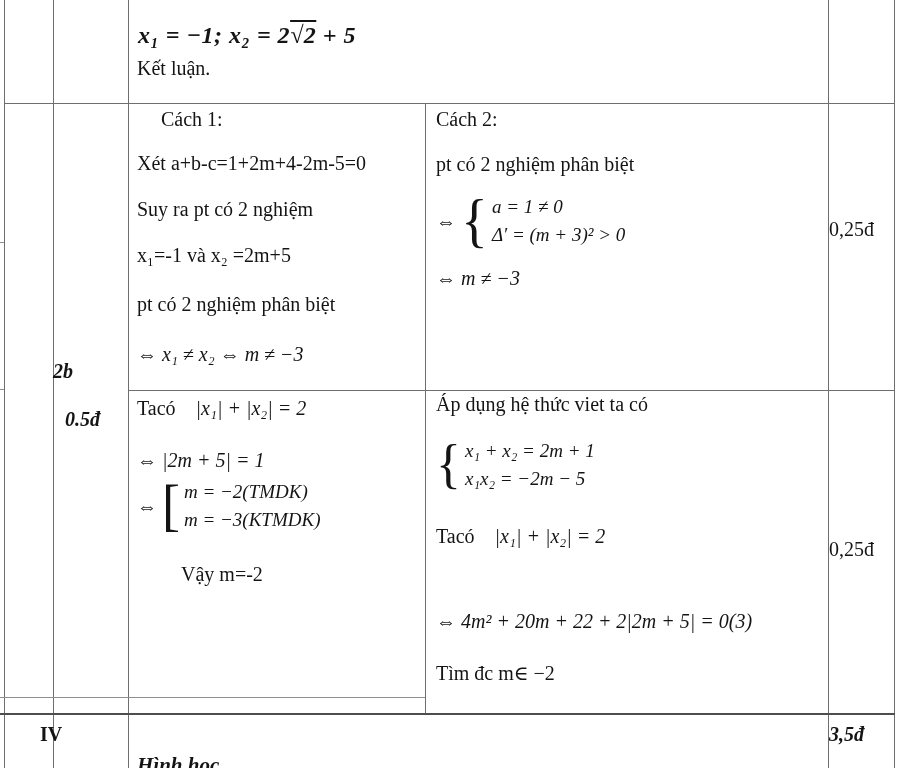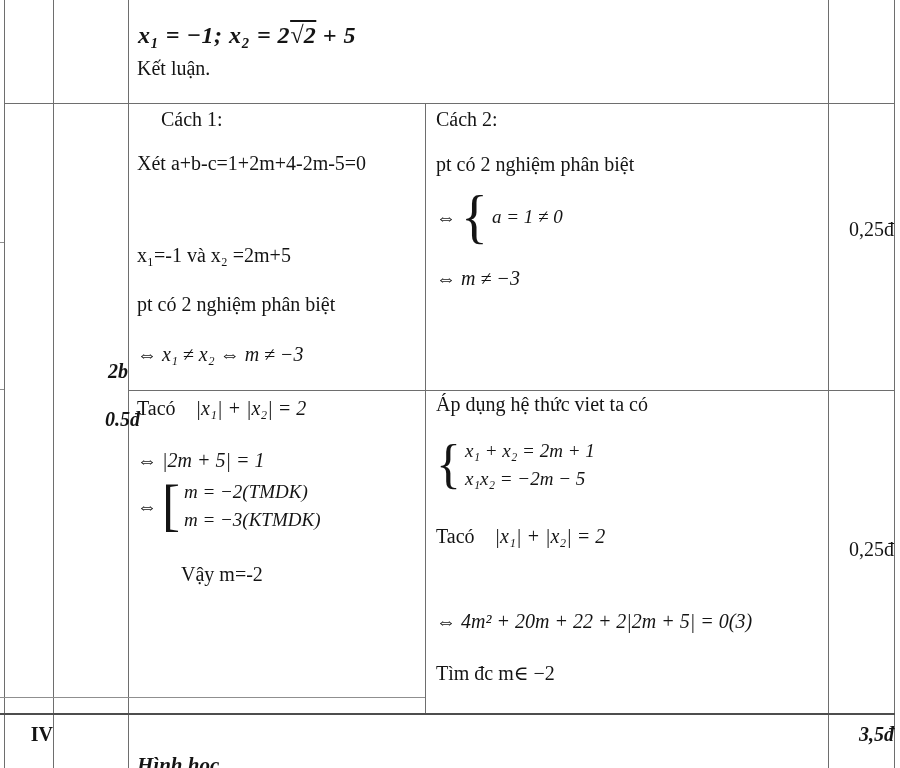--- a/index.html
+++ b/index.html
@@ -3,23 +3,23 @@
 <meta charset="utf-8">
 <style>
   html,body{margin:0;padding:0;background:#fff;}
   #page{position:relative;width:900px;height:768px;background:#ffffff;overflow:hidden;
         font-family:"Liberation Serif","DejaVu Serif",serif;color:#141414;}
   .border{position:absolute;background:#6e6e6e;}
   .border.thick{background:#4d4d4d;}
   .border.faint{background:#8f8f8f;}
   .line{position:absolute;white-space:nowrap;font-size:20px;line-height:1.2;}
   .math{font-style:italic;font-size:20px;}
-  .b{font-weight:bold;}
+  .b{font-weight:bold;padding-left:36px;}
   .bi{font-weight:bold;font-style:italic;}
-  .center{text-align:right;}
+  .center{text-align:left;}
   .formula-top{font-size:24px;font-weight:bold;font-style:italic;letter-spacing:.5px;}
   .sqrt{text-decoration:overline;}
   .sys{display:flex;align-items:center;}
   .sys .arrow{font-style:italic;font-size:20px;margin-right:5px;}
   .fence{font-style:normal;font-weight:400;line-height:.85;transform:scaleY(1.05);}
   .sys .stack{display:flex;flex-direction:column;margin-left:4px;}
   .sys .stack .srow{font-style:italic;font-size:19px;line-height:1.45;white-space:nowrap;}
   .mathseg{font-style:italic;margin-left:20px;}
 </style>
 </head>
@@ -43,31 +43,33 @@
   <div class="line formula-top" style="left:138px;top:21px;">
     <span>x₁ = −1; x₂ = 2</span><span class="sqrt">√2</span><span> + 5</span>
   </div>
   <div class="line" style="left:137px;top:56px;">Kết luận.</div>
 
   <div class="line bi center" style="left:53px;top:359px;width:75px;">2b</div>
   <div class="line bi center" style="left:53px;top:407px;width:75px;margin-left:12px;">0.5đ</div>
 
   <div class="line" style="left:137px;top:107px;margin-left:24px;">Cách 1:</div>
   <div class="line" style="left:137px;top:151px;">Xét a+b-c=1+2m+4-2m-5=0</div>
+  <div class="line" style="left:137px;top:197px;">Suy ra pt có 2 nghiệm</div>
   <div class="line" style="left:137px;top:243px;">x₁=-1 và x₂ =2m+5</div>
   <div class="line" style="left:137px;top:292px;">pt có 2 nghiệm phân biệt</div>
   <div class="line math" style="left:137px;top:342px;">⇔ x₁ ≠ x₂ ⇔ m ≠ −3</div>
 
   <div class="line" style="left:436px;top:107px;">Cách 2:</div>
   <div class="line" style="left:436px;top:152px;">pt có 2 nghiệm phân biệt</div>
   <div class="line sys" style="left:436px;top:193px;">
     <span class="arrow">⇔</span>
     <span class="fence" style="font-size:56px;">{</span>
     <span class="stack">
       <span class="srow">a = 1 ≠ 0</span>
+      <span class="srow">Δ′ = (m + 3)² &gt; 0</span>
     </span>
   </div>
   <div class="line math" style="left:436px;top:266px;font-style:italic;">⇔ m ≠ −3</div>
 
   <div class="line center" style="left:829px;top:217px;width:65px;">0,25đ</div>
 
   <div class="line" style="left:137px;top:396px;">
     <span>Tacó</span><span class="mathseg">|x₁| + |x₂| = 2</span>
   </div>
   <div class="line math" style="left:137px;top:448px;">⇔ |2m + 5| = 1</div>

